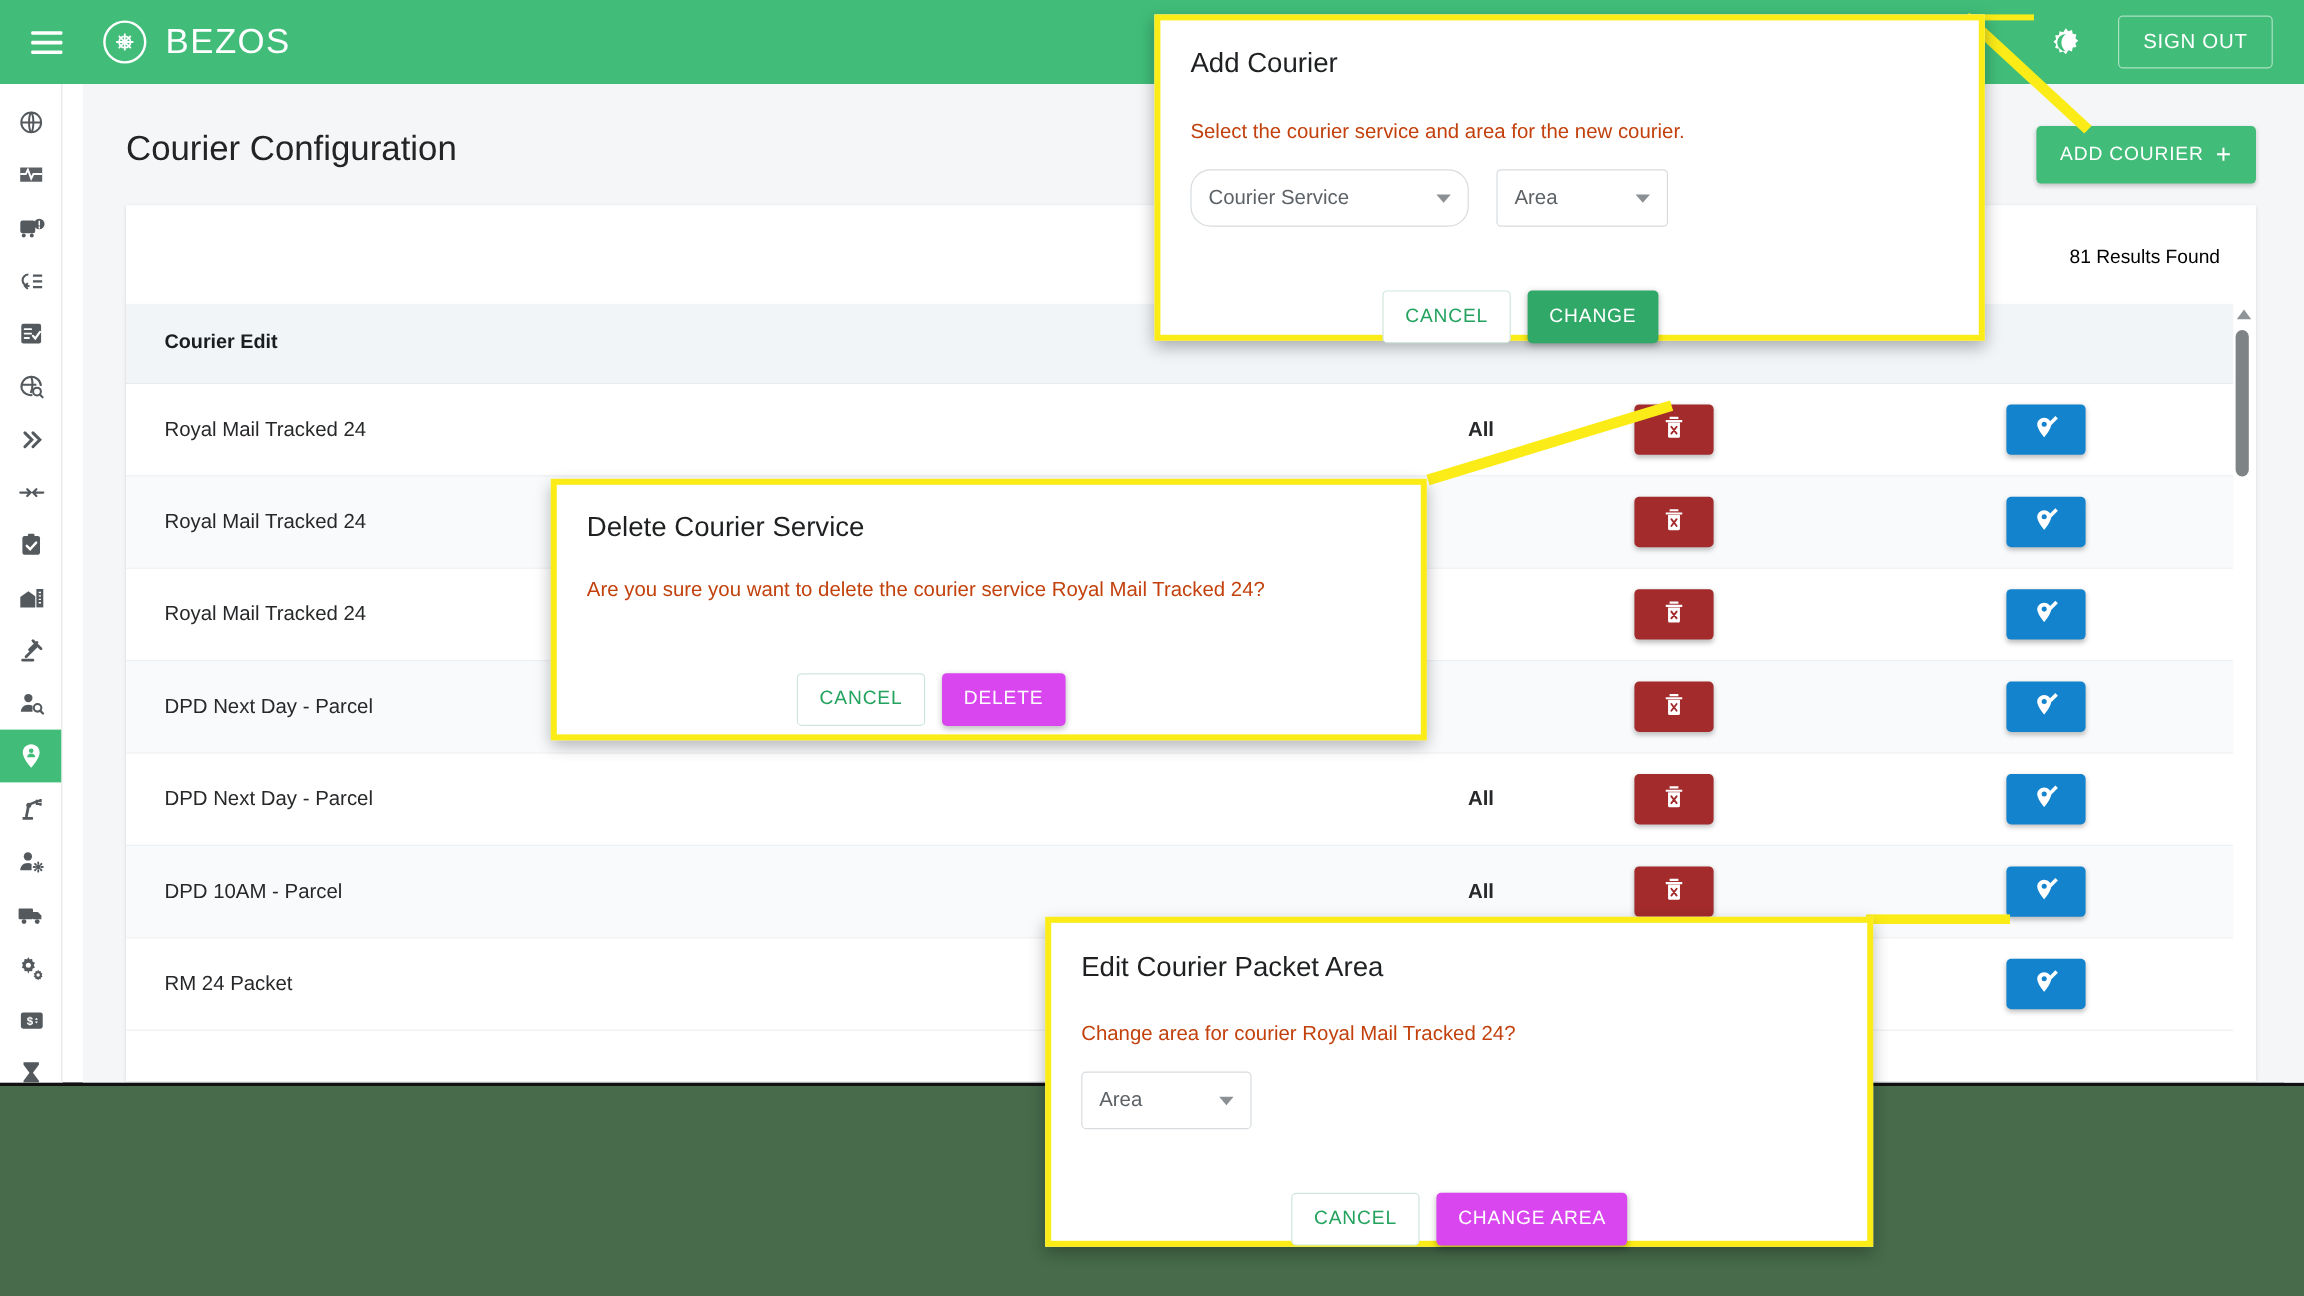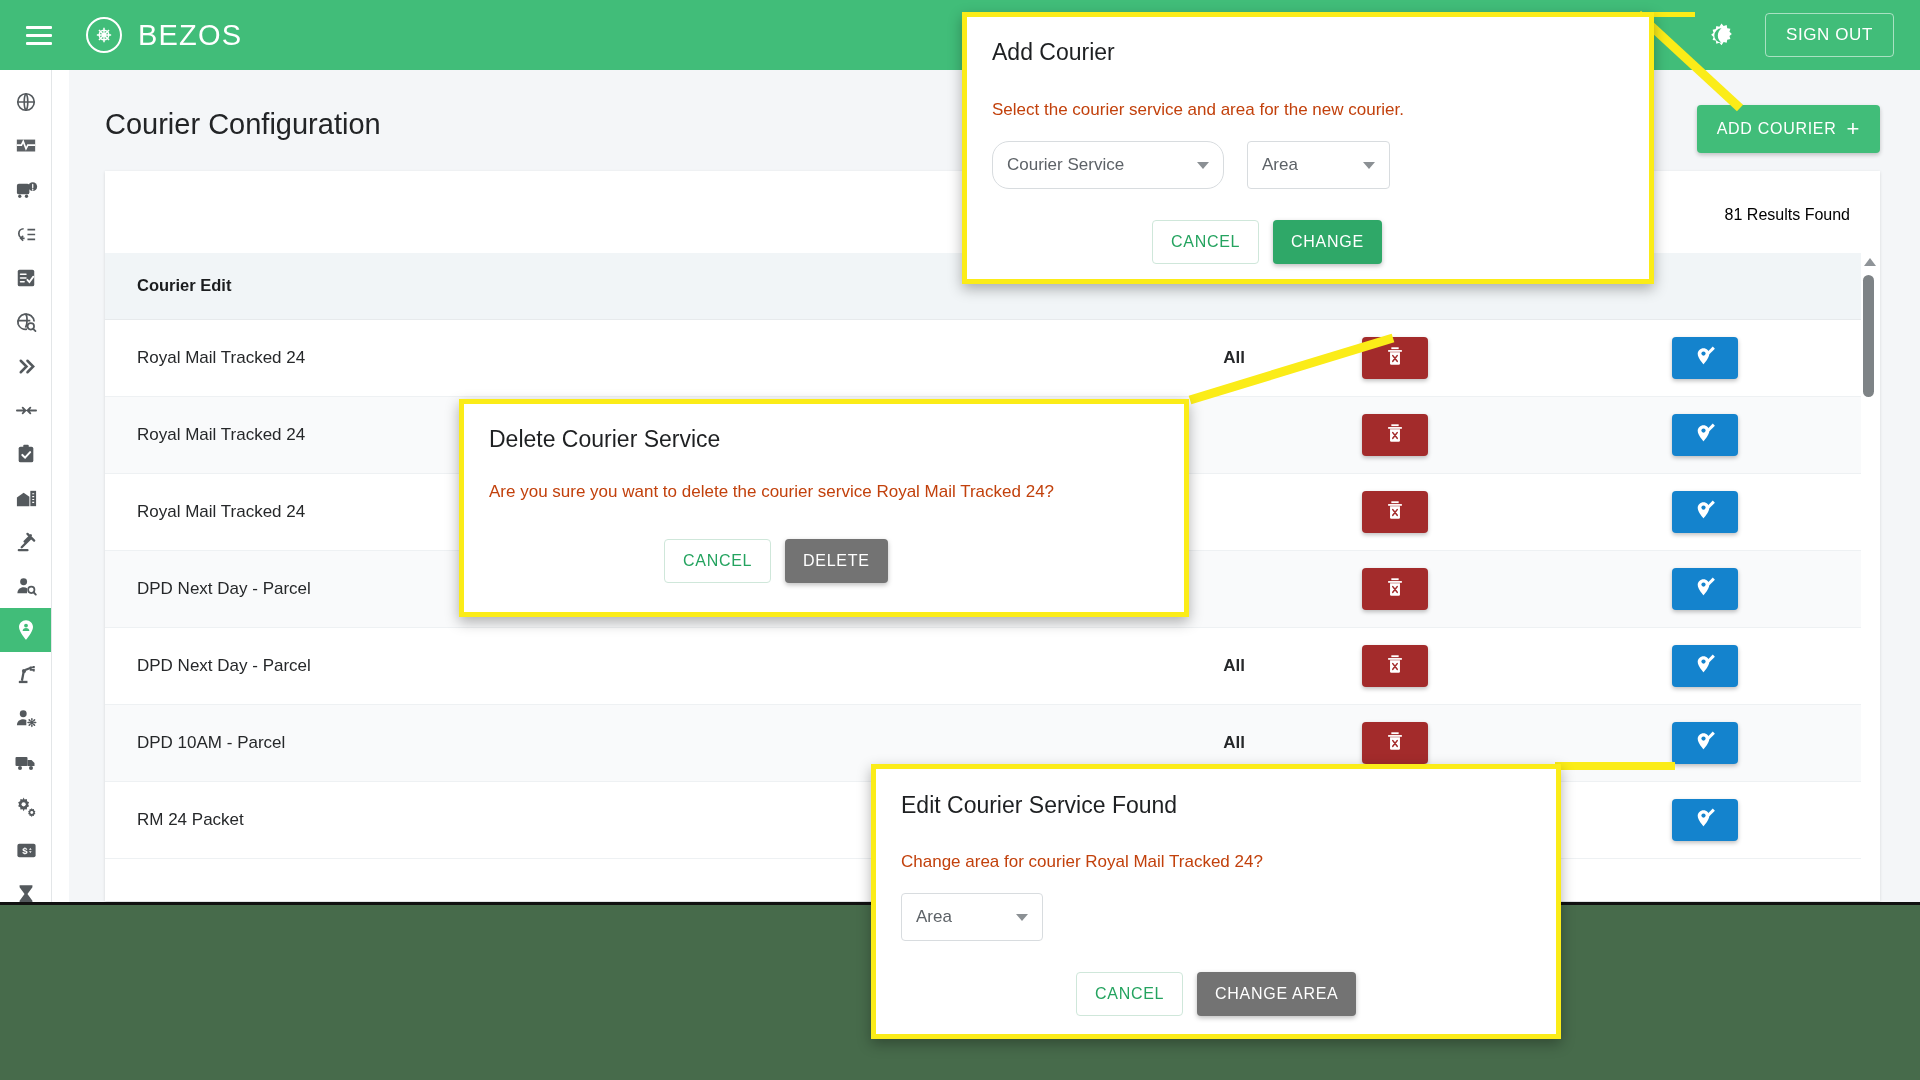--- a/index.html
+++ b/index.html
@@ -211,31 +211,32 @@
   .caret {
     width: 0; height: 0; margin-left: auto;
     border-left: 6px solid transparent;
     border-right: 6px solid transparent;
     border-top: 7px solid #8b9094;
   }
   .btn {
     border-radius: 4px; font-size: 16px; letter-spacing: .7px;
     padding: 12px 18px; cursor: pointer;
     font-family: "Liberation Sans", sans-serif;
+    margin-top: 22px;
   }
   .btn-cancel {
     background: #ffffff; color: #24a35f;
     border: 1px solid #cfe7da;
   }
   .btn-confirm {
     background: #2fa868; color: #ffffff; border: none;
     box-shadow: 0 2px 5px rgba(0,0,0,.26);
   }
   .btn-danger {
-    background: #737373; color: #ffffff; border: none;
+    background: #d946ef; color: #ffffff; border: none;
     box-shadow: 0 2px 5px rgba(0,0,0,.26);
   }
   .btn-row { display: flex; gap: 14px; }
 
   
   .connector { position: absolute; background: #fbec18; z-index: 55; }
   .connector-diag { position: absolute; z-index: 55; }
 
   
   #dlg-add     { left: 962px; top: 12px;  width: 692px; height: 272px; }
@@ -668,21 +669,21 @@
   <div class="dlg-title" style="position:absolute;left:25px;top:22px;">Delete Courier Service</div>
   <div class="dlg-body" style="position:absolute;left:25px;top:76px;">Are you sure you want to delete the courier service Royal Mail Tracked 24?</div>
 
   <div class="btn-row" style="position:absolute;left:200px;top:135px;">
     <button class="btn btn-cancel">CANCEL</button>
     <button class="btn btn-danger">DELETE</button>
   </div>
 </div>
 
 <div class="callout" id="dlg-edit">
-  <div class="dlg-title" style="position:absolute;left:25px;top:23px;">Edit Courier Service Found</div>
+  <div class="dlg-title" style="position:absolute;left:25px;top:23px;">Edit Courier Packet Area</div>
   <div class="dlg-body" style="position:absolute;left:25px;top:81px;">Change area for courier Royal Mail Tracked 24?</div>
 
   <div class="select-box" style="position:absolute;left:25px;top:124px;width:142px;">
     <span>Area</span>
     <span class="caret"></span>
   </div>
 
   <div class="btn-row" style="position:absolute;left:200px;top:203px;">
     <button class="btn btn-cancel">CANCEL</button>
     <button class="btn btn-danger">CHANGE AREA</button>

